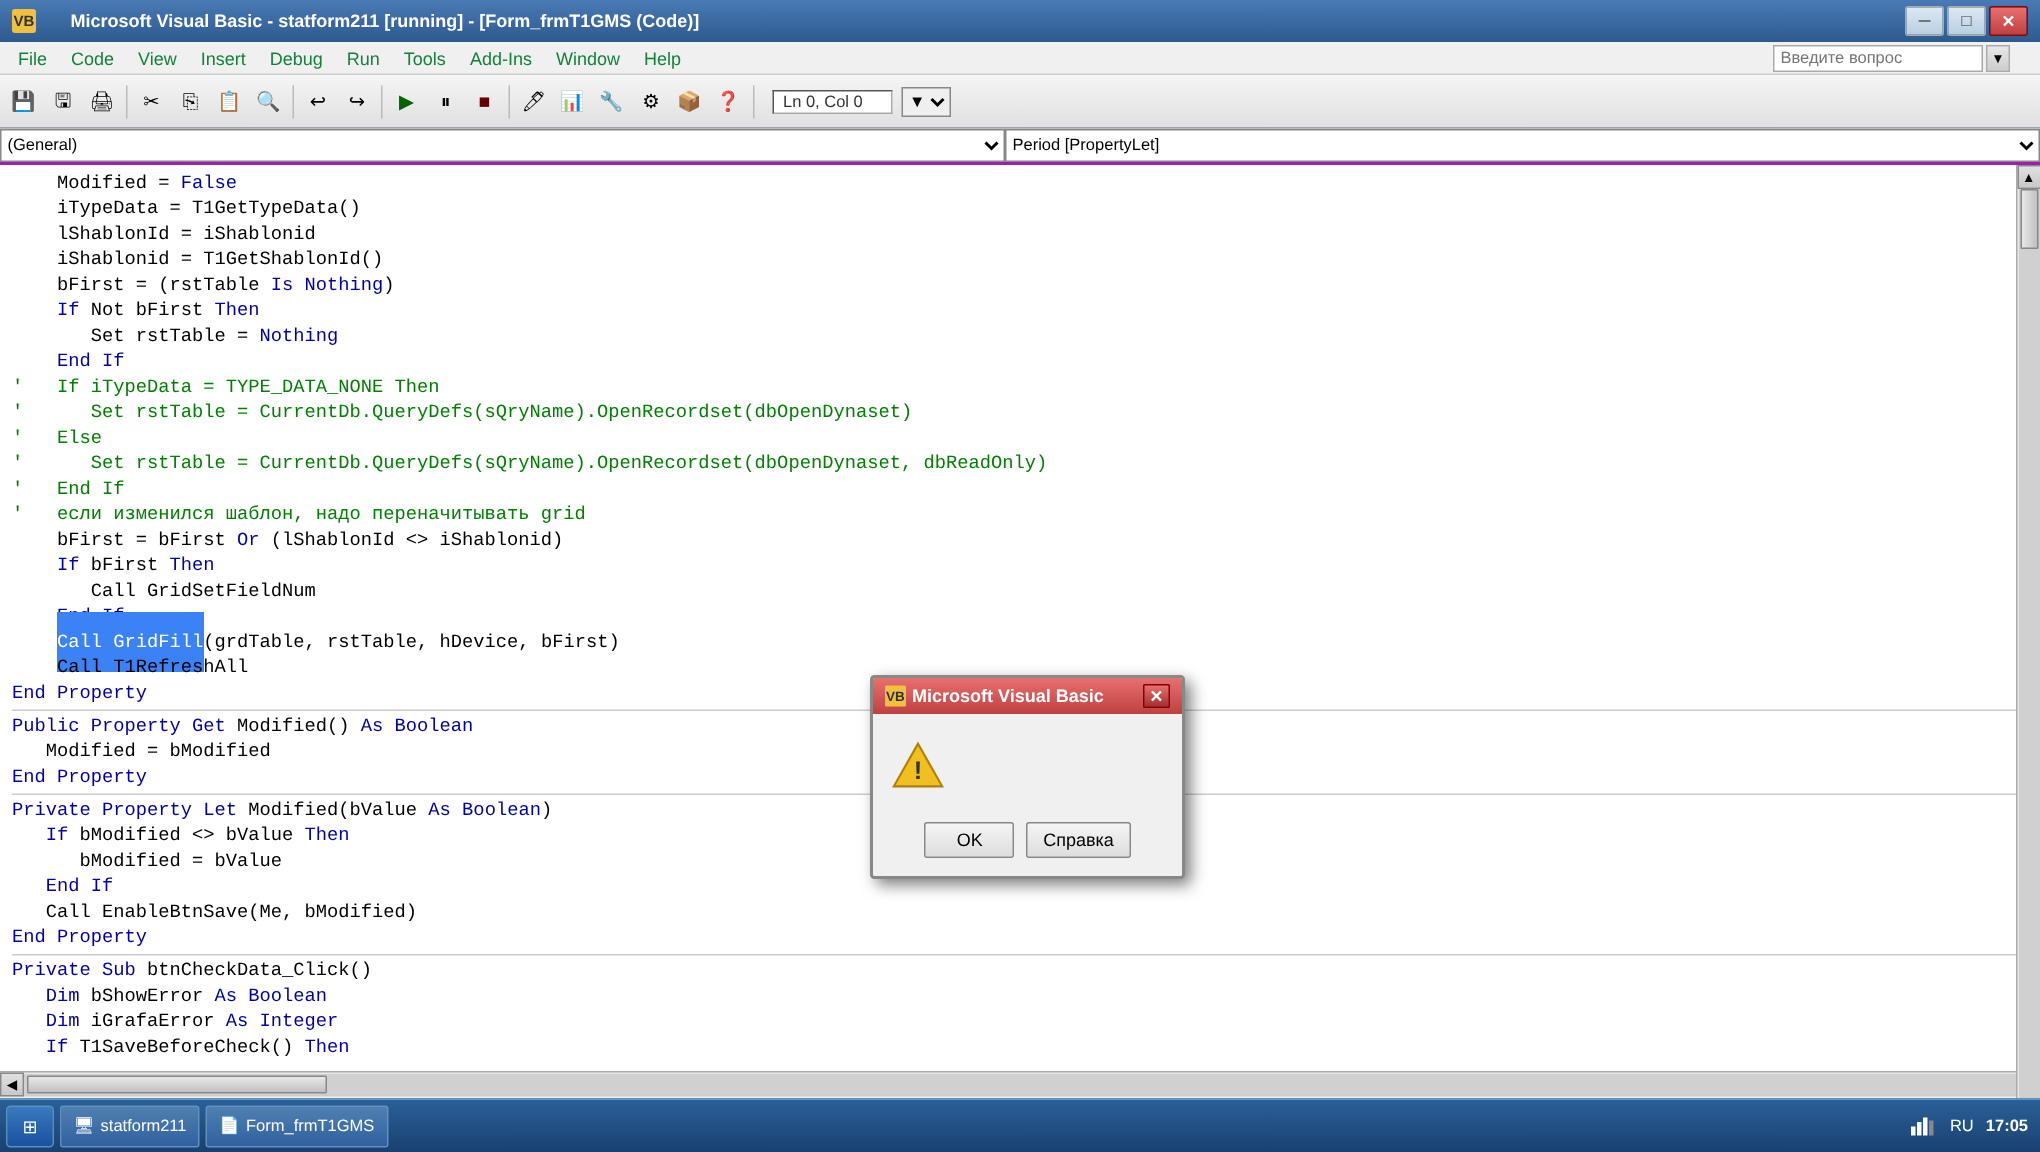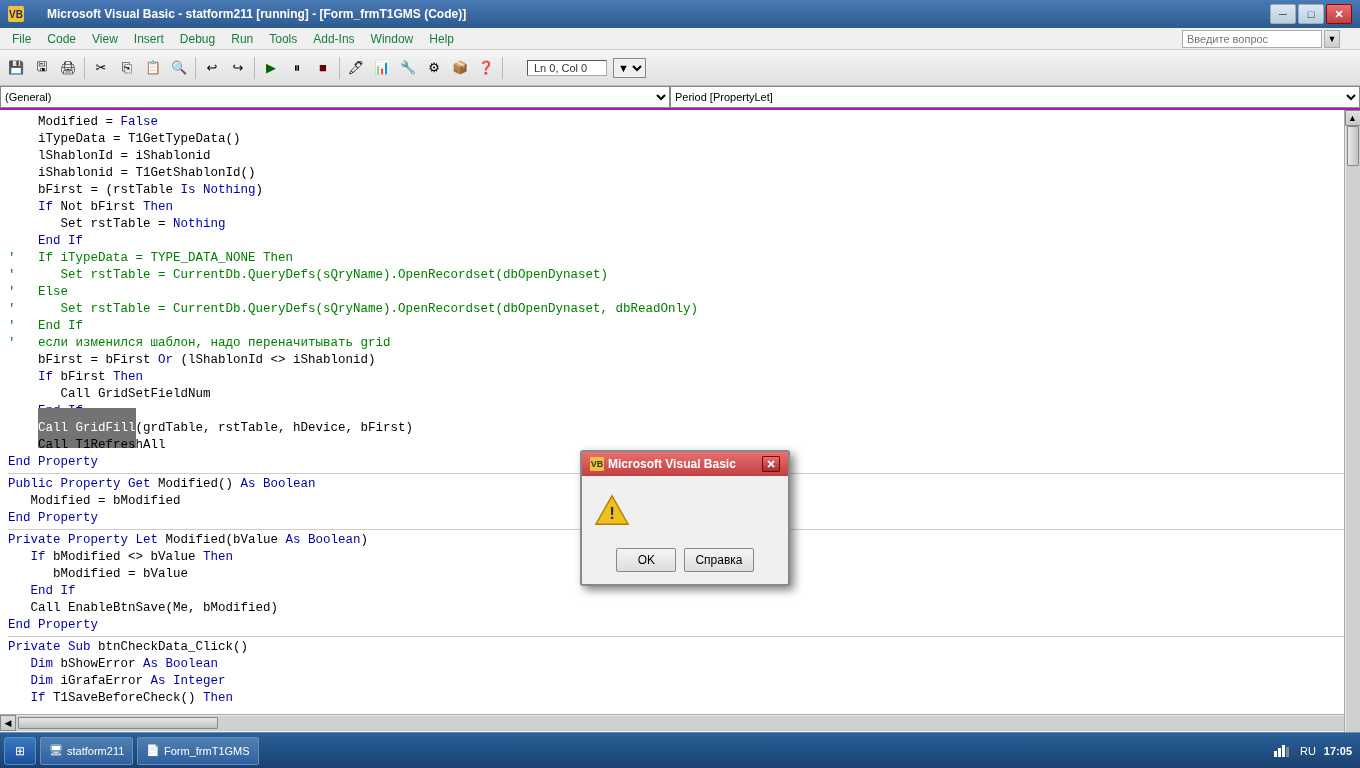--- a/index.html
+++ b/index.html
@@ -66,31 +66,31 @@
       gap: 2px;
       border-bottom: 1px solid #bbb;
     }
     .toolbar-btn {
       width: 24px; height: 24px; border: 1px solid transparent; cursor: pointer;
       display: flex; align-items: center; justify-content: center;
       font-size: 13px; background: transparent; border-radius: 2px;
     }
     .toolbar-sep { width: 1px; height: 22px; background: #bbb; margin: 0 2px; }
     .toolbar-status {
-      margin-left: 20px; font-size: 11px; color: #333;
+      margin-left: 8px; font-size: 11px; color: #333;
       border: 1px inset #aaa; padding: 1px 6px; background: white; min-width: 80px;
     }
 
     
     .code-header {
       background: #fdba74;
       height: 24px;
       display: flex;
-      align-items: flex-start;
-      border-bottom: 6px solid #a21caf;
+      align-items: center;
+      border-bottom: 3px solid #a21caf;
     }
     .code-dropdown {
       height: 22px; font-size: 11px; border: 1px solid #888;
       background: white; cursor: pointer;
     }
     .code-dropdown-left { width: 670px; }
     .code-dropdown-right { flex: 1; }
     .kw { color: #0000aa; font-weight: normal; }
     .cm { color: #008000; }
     .nm { color: #000000; }
@@ -331,21 +331,21 @@
 <span class="cm">'   If iTypeData = TYPE_DATA_NONE Then</span>
 <span class="cm">'      Set rstTable = CurrentDb.QueryDefs(sQryName).OpenRecordset(dbOpenDynaset)</span>
 <span class="cm">'   Else</span>
 <span class="cm">'      Set rstTable = CurrentDb.QueryDefs(sQryName).OpenRecordset(dbOpenDynaset, dbReadOnly)</span>
 <span class="cm">'   End If</span>
 <span class="cm">'   если изменился шаблон, надо переначитывать grid</span>
 <span class="nm">    bFirst = bFirst <span class="kw">Or</span> (lShablonId &lt;&gt; iShablonid)</span>
 <span class="kw">    If</span> <span class="nm">bFirst</span> <span class="kw">Then</span>
 <span class="nm">       Call GridSetFieldNum</span>
 <span class="kw">    End If</span>
-<span class="nm">    <span style="background:#737373;color:white;padding:13px 0;">Call GridFill</span>(grdTable, rstTable, hDevice, bFirst)</span>
+<span class="nm">    <span style="background:#3b82f6;color:white;padding:13px 0;">Call GridFill</span>(grdTable, rstTable, hDevice, bFirst)</span>
 <span class="nm">    Call T1RefreshAll</span>
 <span class="kw">End Property</span></pre>
           <div style="height:1px;background:#ccc;margin:2px 0;"></div>
           <pre><span class="kw">Public Property Get</span> <span class="nm">Modified() <span class="kw">As Boolean</span></span>
 <span class="nm">   Modified = bModified</span>
 <span class="kw">End Property</span></pre>
           <div style="height:1px;background:#ccc;margin:2px 0;"></div>
           <pre><span class="kw">Private Property Let</span> <span class="nm">Modified(bValue <span class="kw">As Boolean</span>)</span>
 <span class="kw">   If</span> <span class="nm">bModified &lt;&gt; bValue</span> <span class="kw">Then</span>
 <span class="nm">      bModified = bValue</span>

